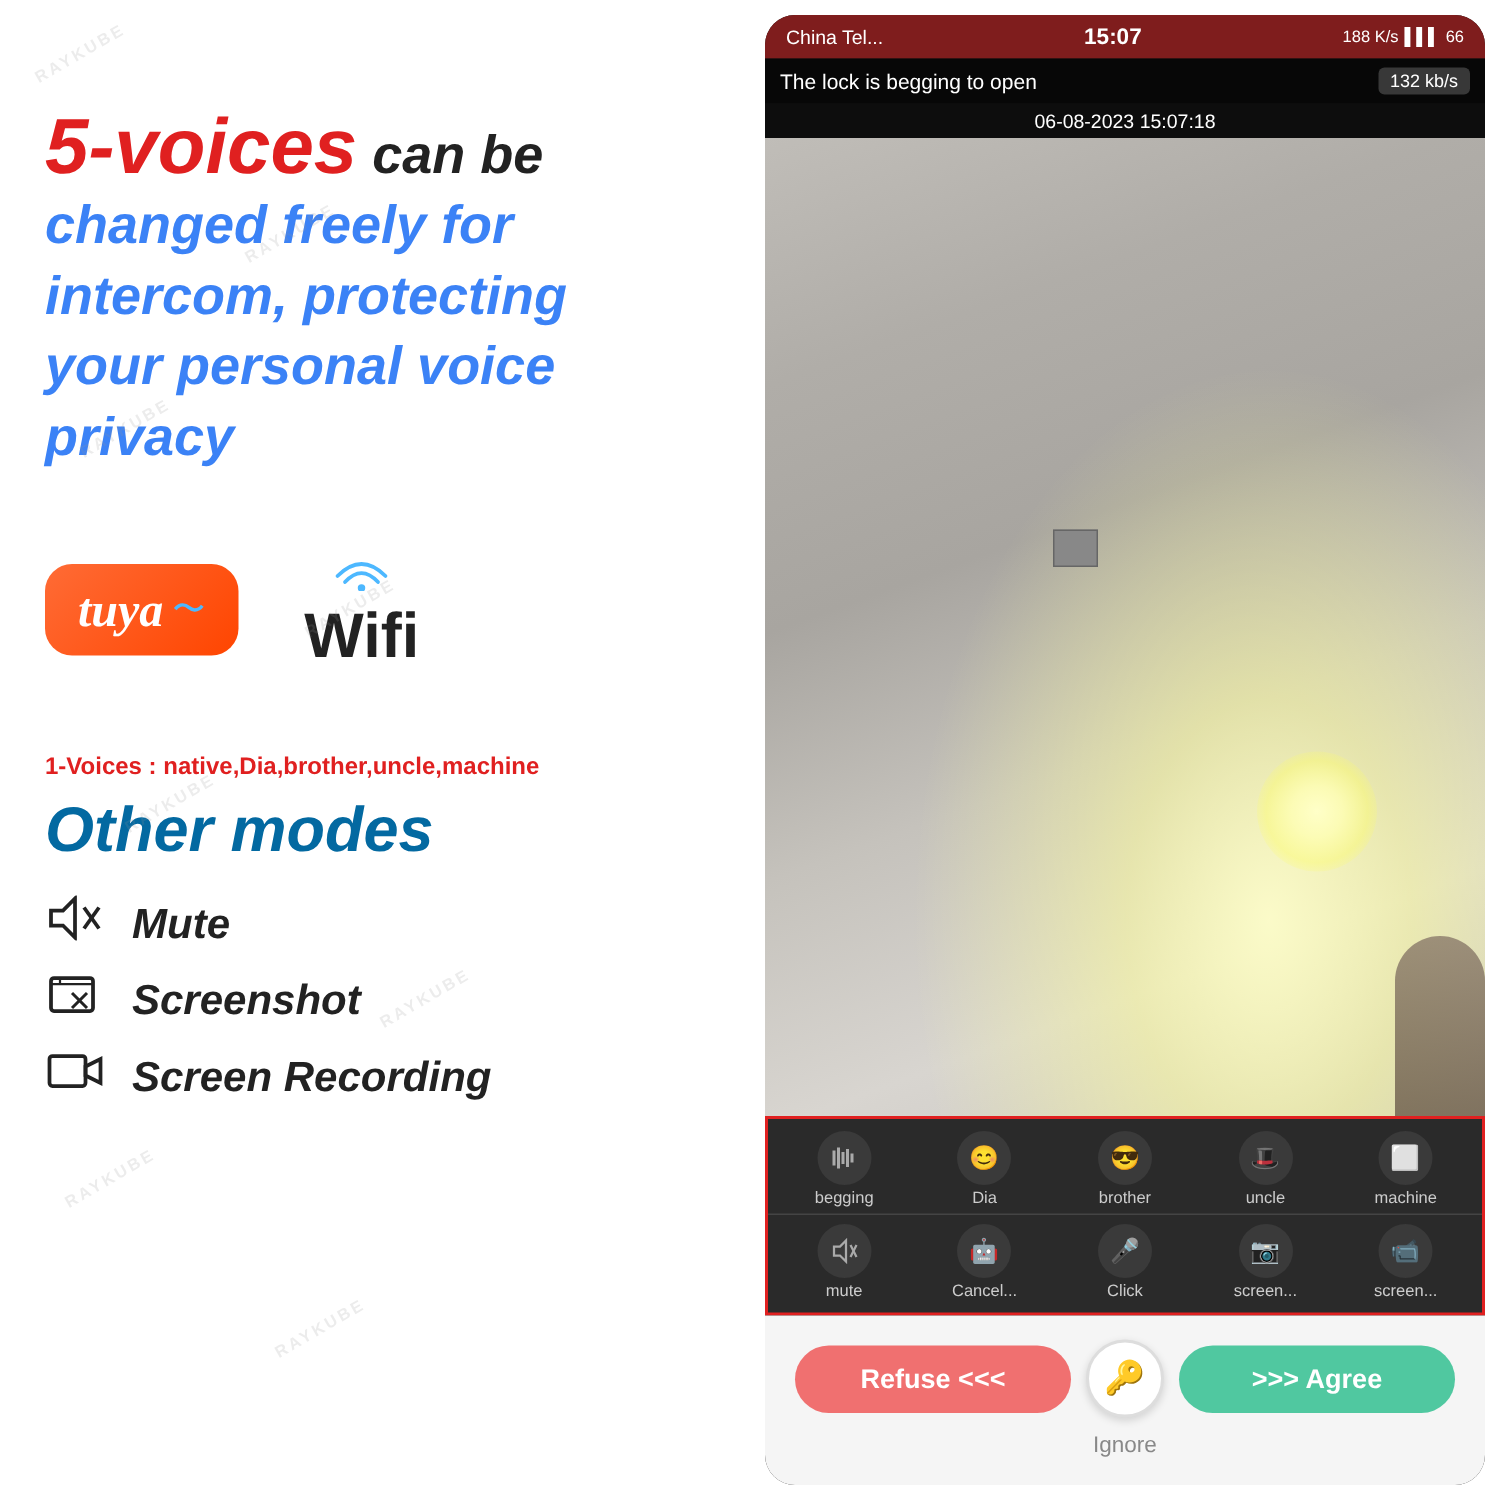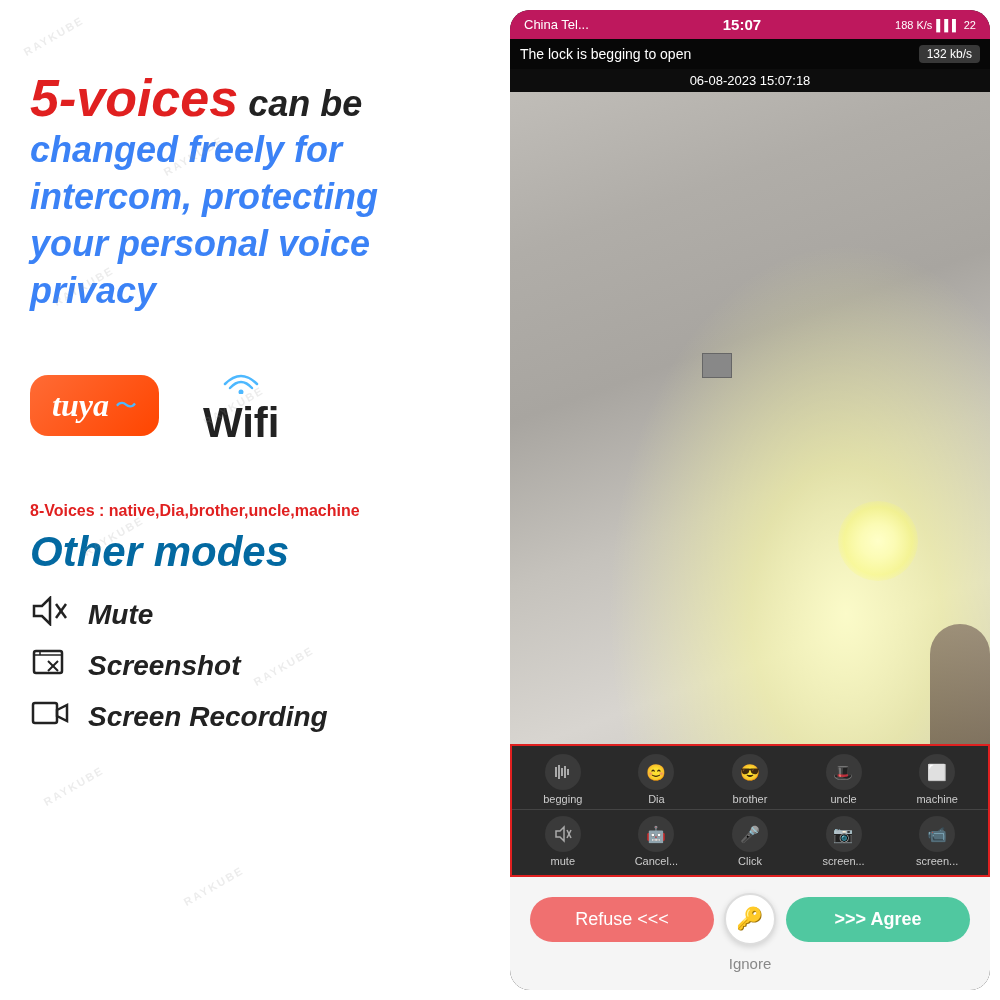--- a/index.html
+++ b/index.html
@@ -133,21 +133,21 @@
       bottom: 10px;
       background: #1a1a1a;
       border-radius: 20px;
       overflow: hidden;
       display: flex;
       flex-direction: column;
     }
 
     
     .status-bar {
-      background: #be185d;
+      background: #7f1d1d;
       color: #fff;
       display: flex;
       justify-content: space-between;
       align-items: center;
       padding: 6px 14px;
       font-size: 13px;
       flex-shrink: 0;
     }
     .status-left { font-size: 13px; }
     .status-time { font-weight: bold; font-size: 15px; }
@@ -289,21 +289,21 @@
       margin-bottom: 10px;
     }
 
     .refuse-btn {
       background: #f07070;
       color: white;
       border: none;
       border-radius: 30px;
       padding: 12px 28px;
       font-size: 18px;
-      font-weight: normal;
+      font-weight: bold;
       flex: 1;
     }
 
     .key-circle {
       width: 52px;
       height: 52px;
       border-radius: 50%;
       background: #fff;
       border: 2px solid #ddd;
       display: flex;
@@ -375,21 +375,21 @@
         <svg width="40" height="30" viewBox="0 0 40 30">
           <path d="M4 20 Q20 4 36 20" stroke="#4db8ff" stroke-width="2.5" fill="none" stroke-linecap="round"></path>
           <path d="M9 24 Q20 12 31 24" stroke="#4db8ff" stroke-width="2.5" fill="none" stroke-linecap="round"></path>
           <circle cx="20" cy="28" r="2.5" fill="#4db8ff"></circle>
         </svg>
       </div>
       <span class="wifi-text">Wifi</span>
     </div>
   </div>
 
-  <div class="voices-list" style="margin-top:55px;">8-Voices : native,Dia,brother,uncle,machine</div>
+  <div class="voices-list" style="margin-top:55px;">1-Voices : native,Dia,brother,uncle,machine</div>
 
   <div class="other-modes-title">Other modes</div>
 
   <div class="mode-item">
     <span class="mode-icon">
       <svg width="36" height="30" viewBox="0 0 36 30">
         <polygon points="2,10 10,10 18,2 18,28 10,20 2,20" fill="none" stroke="#222" stroke-width="2.5"></polygon>
         <line x1="24" y1="8" x2="34" y2="22" stroke="#222" stroke-width="2.5"></line>
         <line x1="34" y1="8" x2="24" y2="22" stroke="#222" stroke-width="2.5"></line>
       </svg>
@@ -422,21 +422,21 @@
 
 <div class="right-panel">
   <div class="phone-frame">
 
     <div class="status-bar">
       <span class="status-left">China Tel...</span>
       <span class="status-time">15:07</span>
       <div class="status-right">
         <span>188 K/s</span>
         <span>▌▌▌</span>
-        <span>22</span>
+        <span>66</span>
       </div>
     </div>
 
     <div class="notif-bar">
       <span>The lock is begging to open</span>
       <span class="notif-speed">132 kb/s</span>
     </div>
 
     <div class="date-bar">
       <span>06-08-2023 15:07:18</span>

